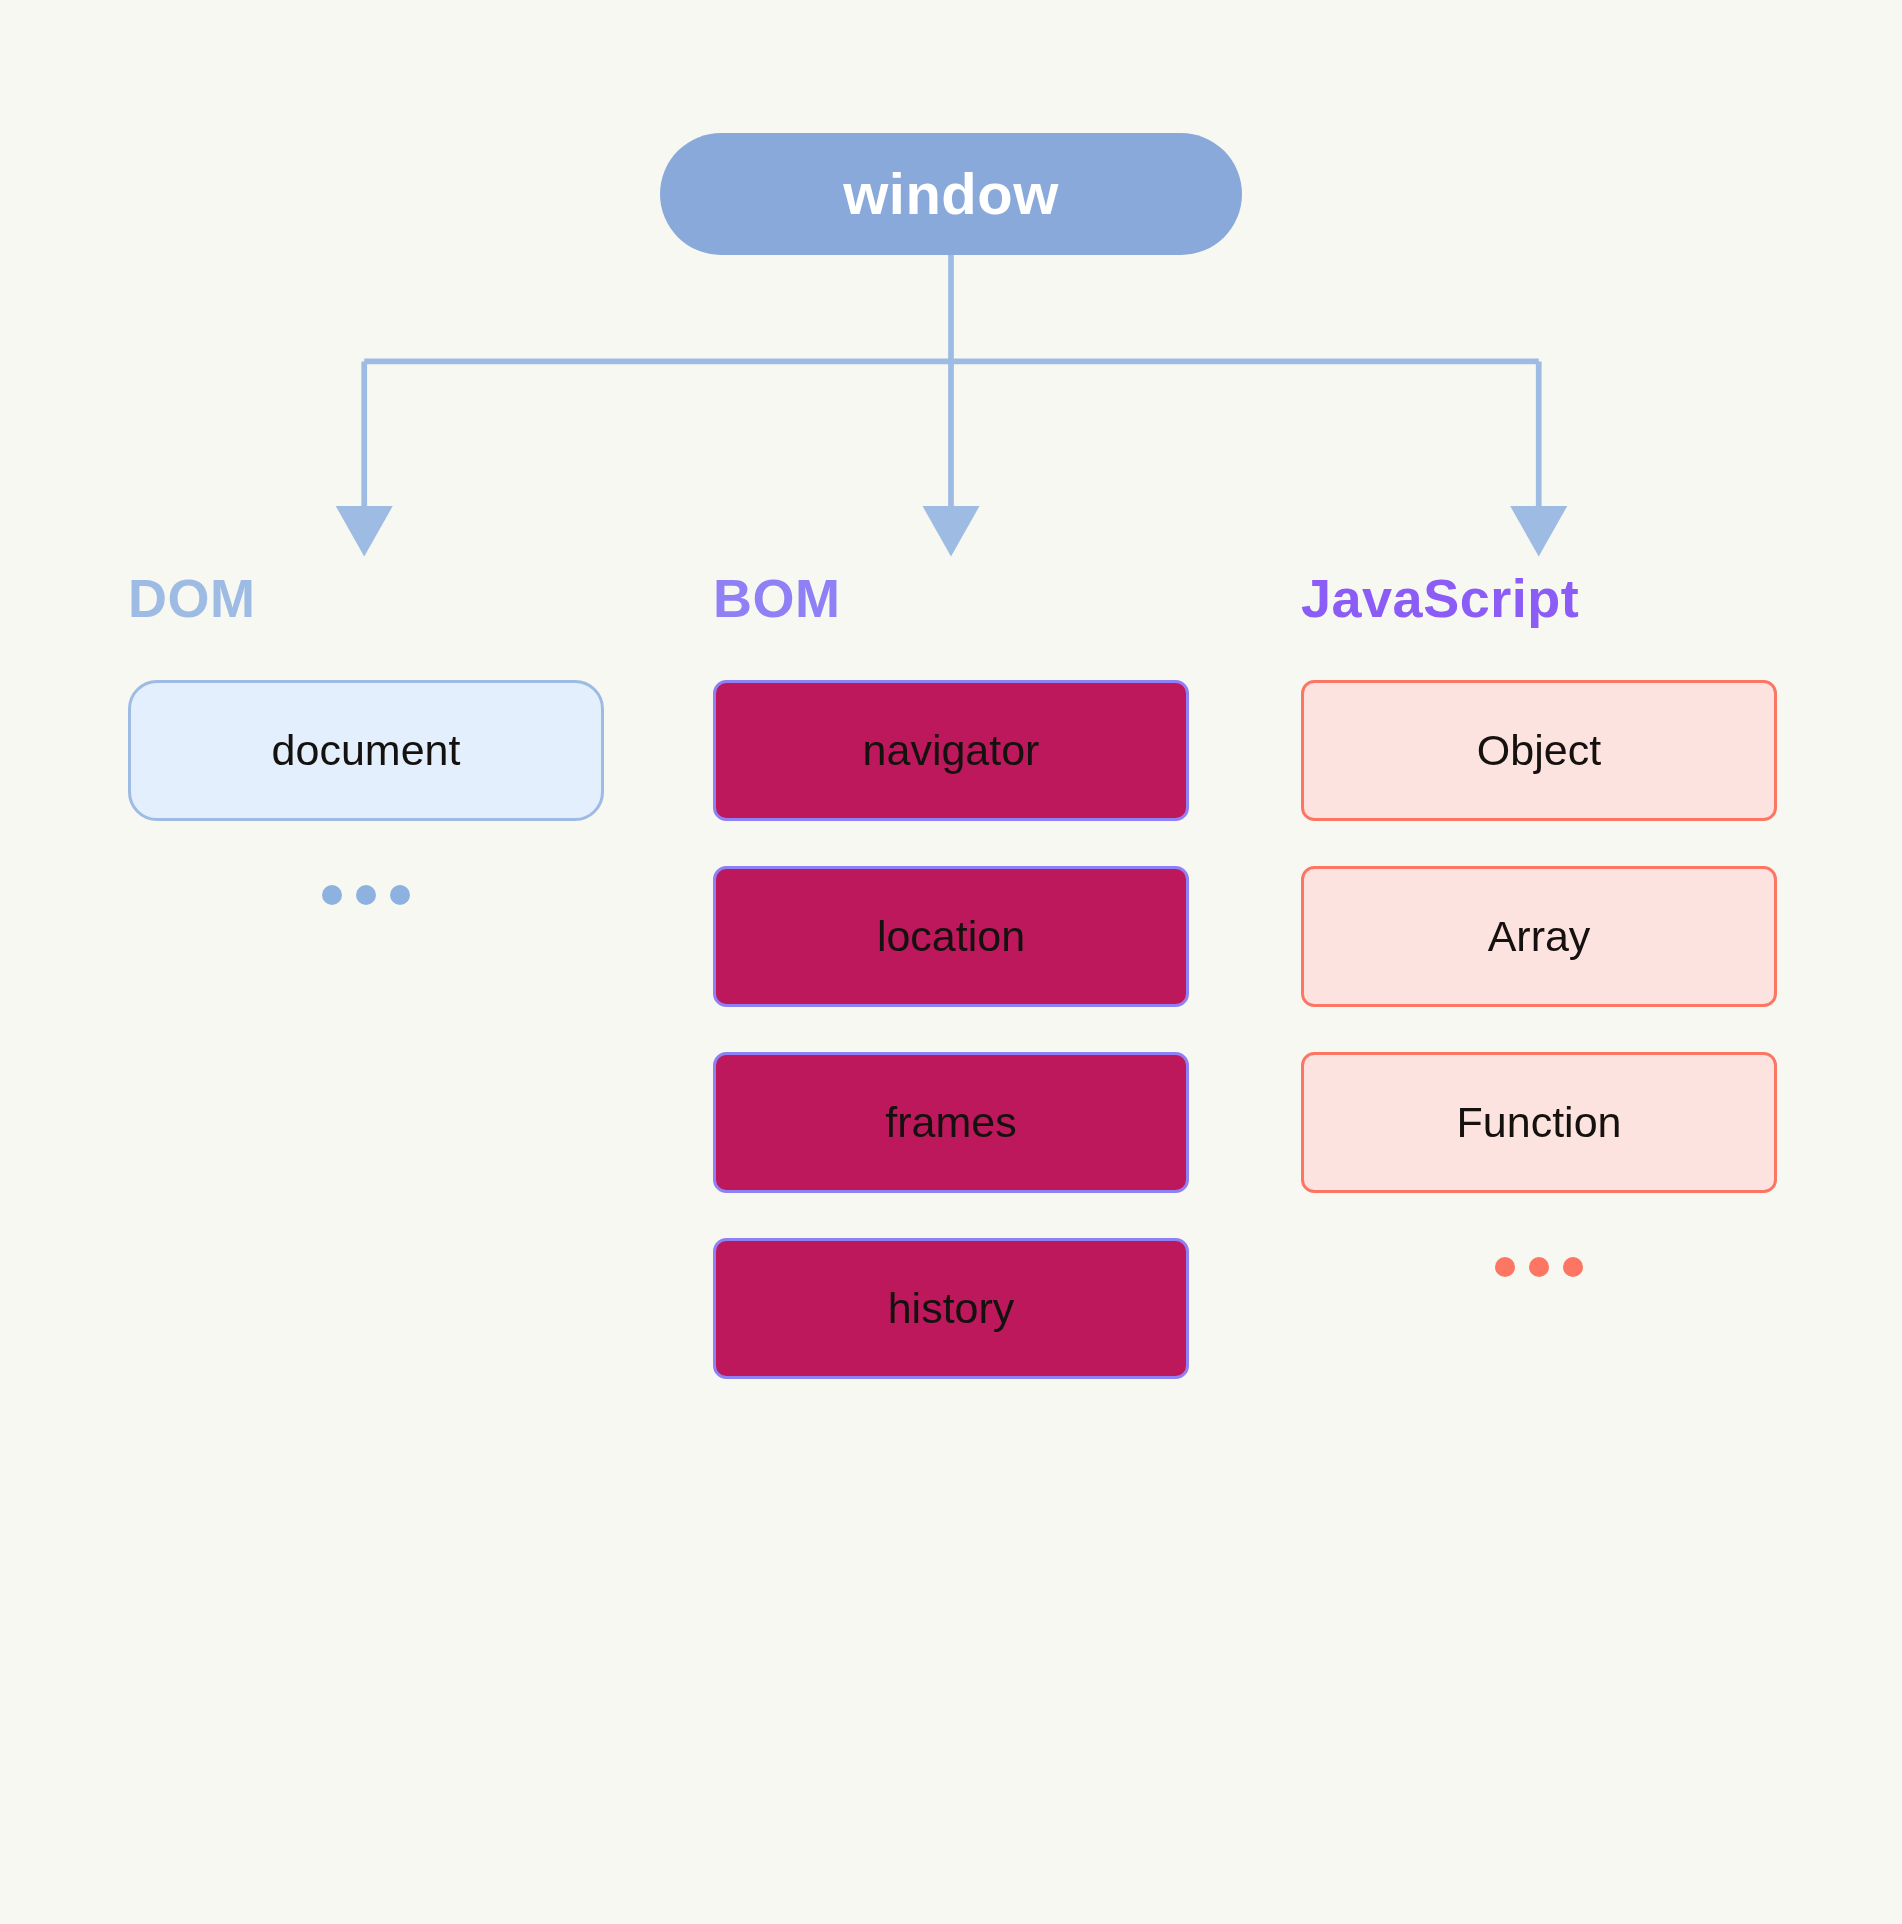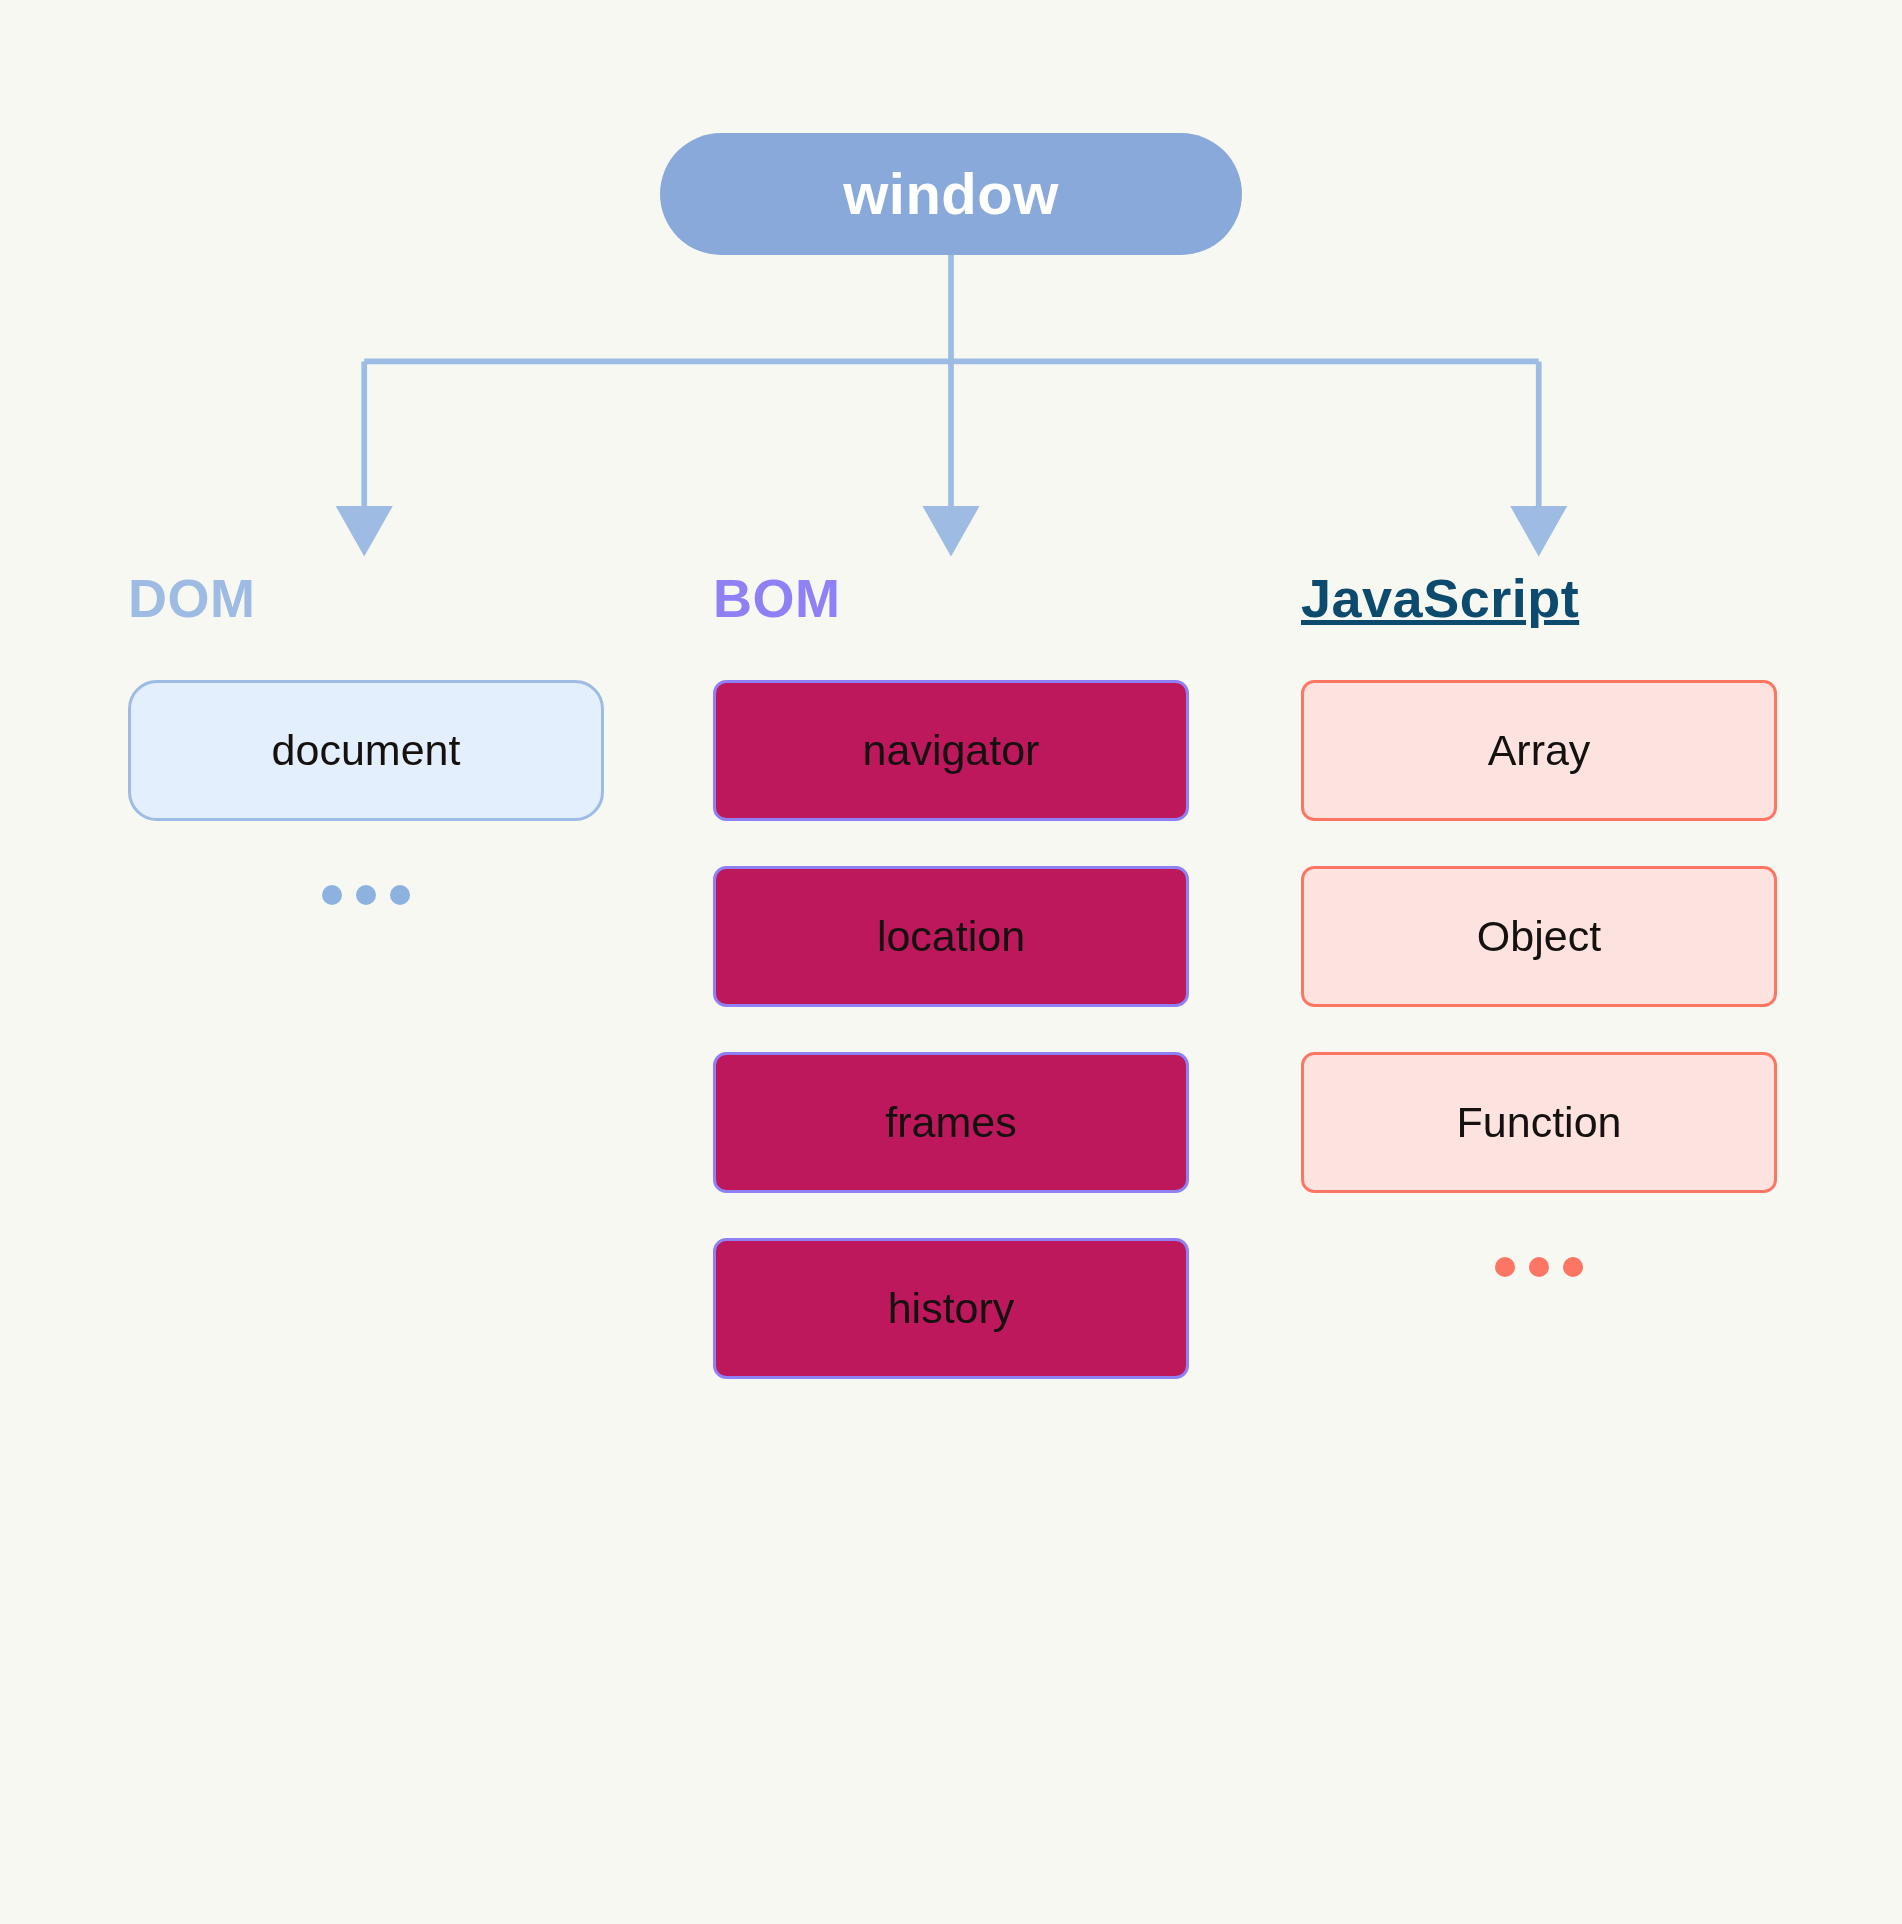--- a/index.html
+++ b/index.html
@@ -66,21 +66,21 @@
   .column-heading {
     text-align: left;
     font-size: 54px;
     font-weight: bold;
     line-height: 1;
     margin: 0 0 55px 0;
     letter-spacing: 0.5px;
   }
   #heading-dom { color: #9dbbe3; }
   #heading-bom { color: #9080f5; }
-  #heading-js  { color: #0c4a6e; text-decoration: underline; }
+  #heading-js  { color: #8b5cf6; }
 
   .node-box {
     box-sizing: border-box;
     width: 476px;
     height: 141px;
     border-radius: 13.3px;
     border-width: 3.8px;
     border-style: solid;
     display: flex;
     align-items: center;
@@ -175,24 +175,24 @@
       <span class="node-label">frames</span>
     </div>
     <div class="node-box box-bom">
       <span class="node-label">history</span>
     </div>
   </div>
 
   <div class="column" id="column-js">
     <div class="column-heading" id="heading-js">JavaScript</div>
     <div class="node-box box-js">
+      <span class="node-label">Object</span>
+    </div>
+    <div class="node-box box-js">
       <span class="node-label">Array</span>
-    </div>
-    <div class="node-box box-js">
-      <span class="node-label">Object</span>
     </div>
     <div class="node-box box-js">
       <span class="node-label">Function</span>
     </div>
     <div class="ellipsis ellipsis-js">
       <span class="dot"></span>
       <span class="dot"></span>
       <span class="dot"></span>
     </div>
   </div>

